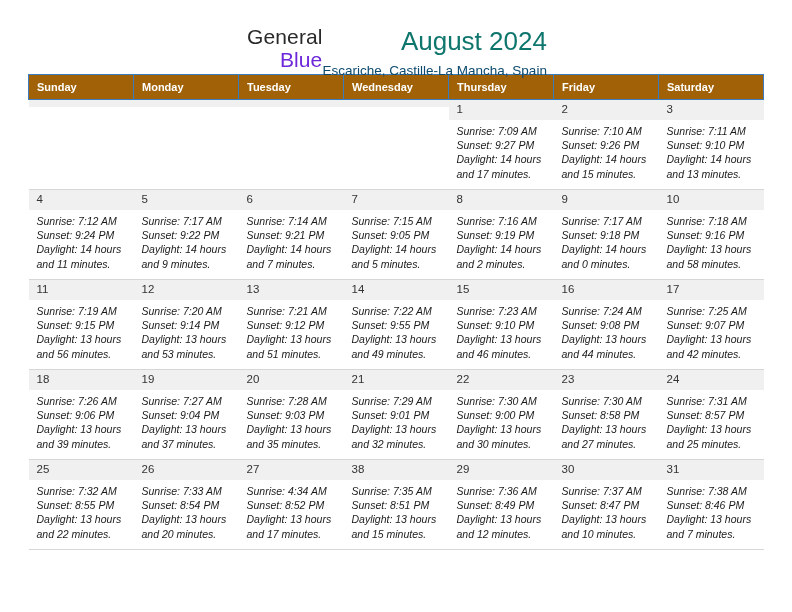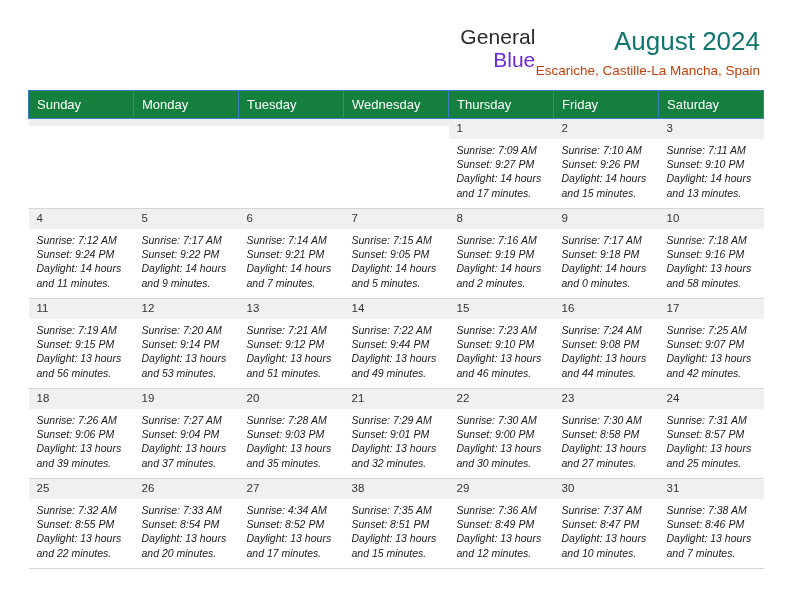--- a/index.html
+++ b/index.html
@@ -19,23 +19,23 @@
     width: 792px;
     height: 612px;
     box-sizing: border-box;
     padding: 0 28px;
   }
 
   
   .header {
     display: flex;
     align-items: flex-start;
-    justify-content: flex-end;
+    justify-content: center;
     padding-top: 26px;
-    height: 90px;
+    height: 74px;
     box-sizing: border-box;
   }
   .brand {
     display: block;
     line-height: 1;
     padding-left: 6px;
   }
   .brand-top {
     position: relative;
     display: inline-block;
@@ -57,36 +57,36 @@
     padding-right: 4px;
   }
   .cal-title {
     font-size: 26px;
     color: #0f766e;
     line-height: 30px;
     font-weight: 400;
   }
   .cal-subtitle {
     font-size: 13.5px;
-    color: #c2410c;
+    color: #0c4a6e;
     line-height: 18px;
     margin-top: 6px;
   }
 
   
   .calendar {
     width: 736px;
     border-collapse: collapse;
     table-layout: fixed;
   }
   .calendar th {
-    background: #15803d;
+    background: #a16207;
     color: #ffffff;
-    font-size: 13px;
-    font-weight: normal;
+    font-size: 11px;
+    font-weight: bold;
     text-align: left;
     padding: 6px 0 6px 8px;
     height: 21px;
     box-sizing: border-box;
     border: 1px solid #3a7dbf;
   }
   .calendar td {
     vertical-align: top;
     border-top: 1px solid #3a7dbf;
     border-bottom: 1px solid #d6d6d6;
@@ -319,21 +319,21 @@
                 <div>Daylight: 13 hours</div>
                 <div>and 51 minutes.</div>
               </div>
             </div>
           </td>
           <td>
             <div class="daycell">
               <div class="daynum">14</div>
               <div class="info">
                 <div>Sunrise: 7:22 AM</div>
-                <div>Sunset: 9:44 PM</div>
+                <div>Sunset: 9:55 PM</div>
                 <div>Daylight: 13 hours</div>
                 <div>and 49 minutes.</div>
               </div>
             </div>
           </td>
           <td>
             <div class="daycell">
               <div class="daynum">15</div>
               <div class="info">
                 <div>Sunrise: 7:23 AM</div>

